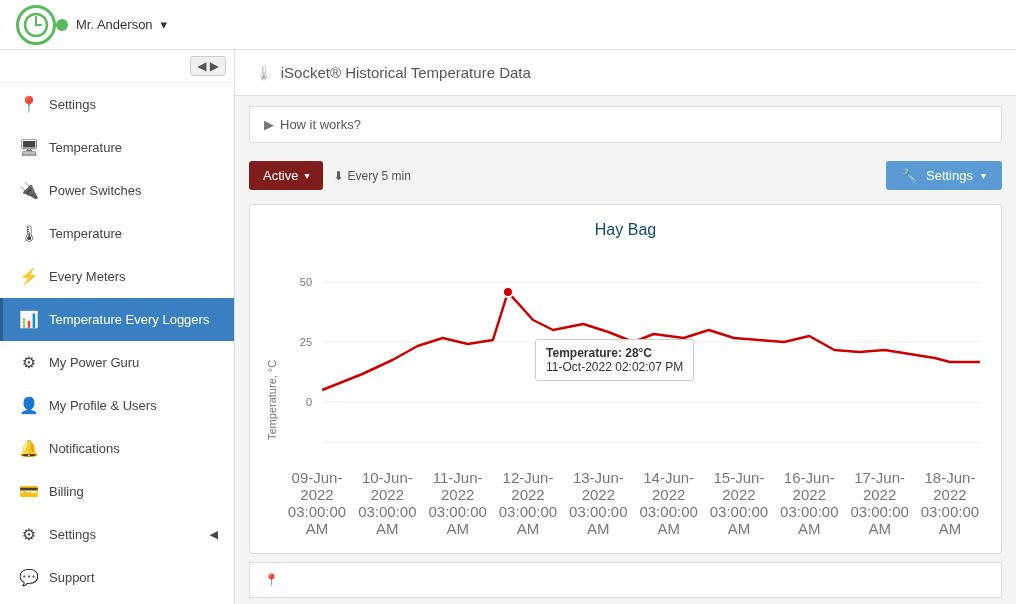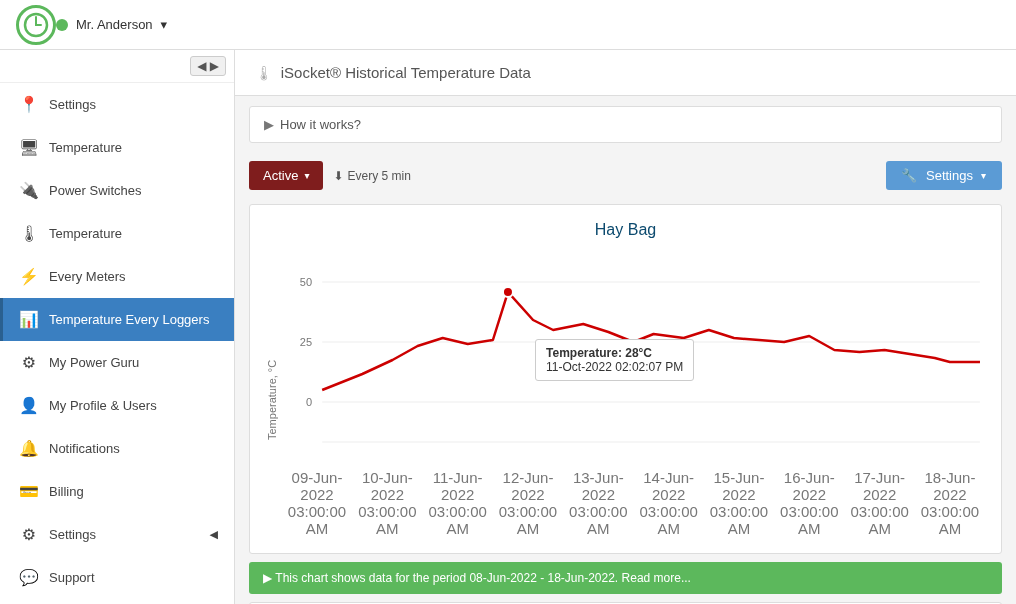--- a/index.html
+++ b/index.html
@@ -319,21 +319,18 @@
             <div class="x-label">14-Jun-2022<br>03:00:00<br>AM</div>
             <div class="x-label">15-Jun-2022<br>03:00:00<br>AM</div>
             <div class="x-label">16-Jun-2022<br>03:00:00<br>AM</div>
             <div class="x-label">17-Jun-2022<br>03:00:00<br>AM</div>
             <div class="x-label">18-Jun-2022<br>03:00:00<br>AM</div>
           </div>
         </div>
       </div>
     </div>
 
-    <div class="info-bar">
-      <span>▶  This chart shows data for the period 08-Jun-2022 - 18-Jun-2022. Read more...</span>
-    </div>
 
     <div class="location-bar">
       <span>📍</span>
     </div>
   </div>
 </div>
 
 </body></html>

